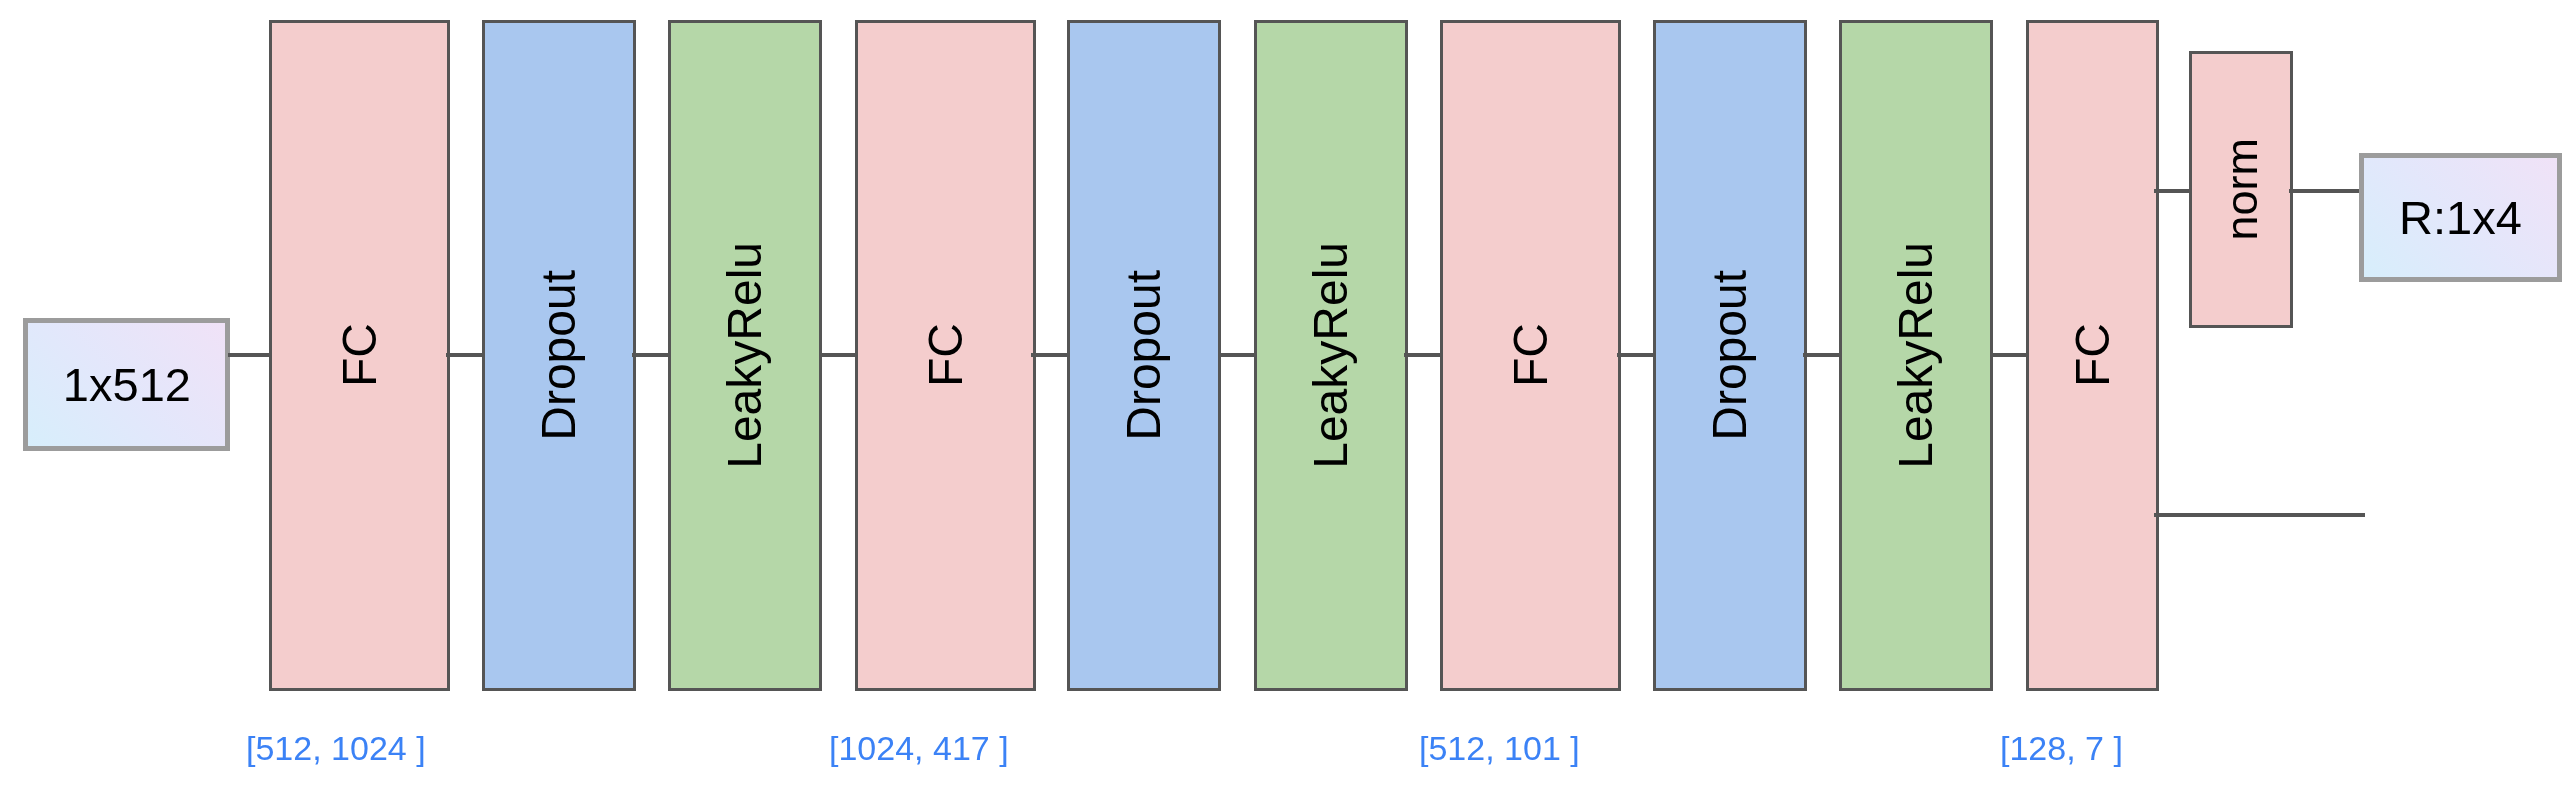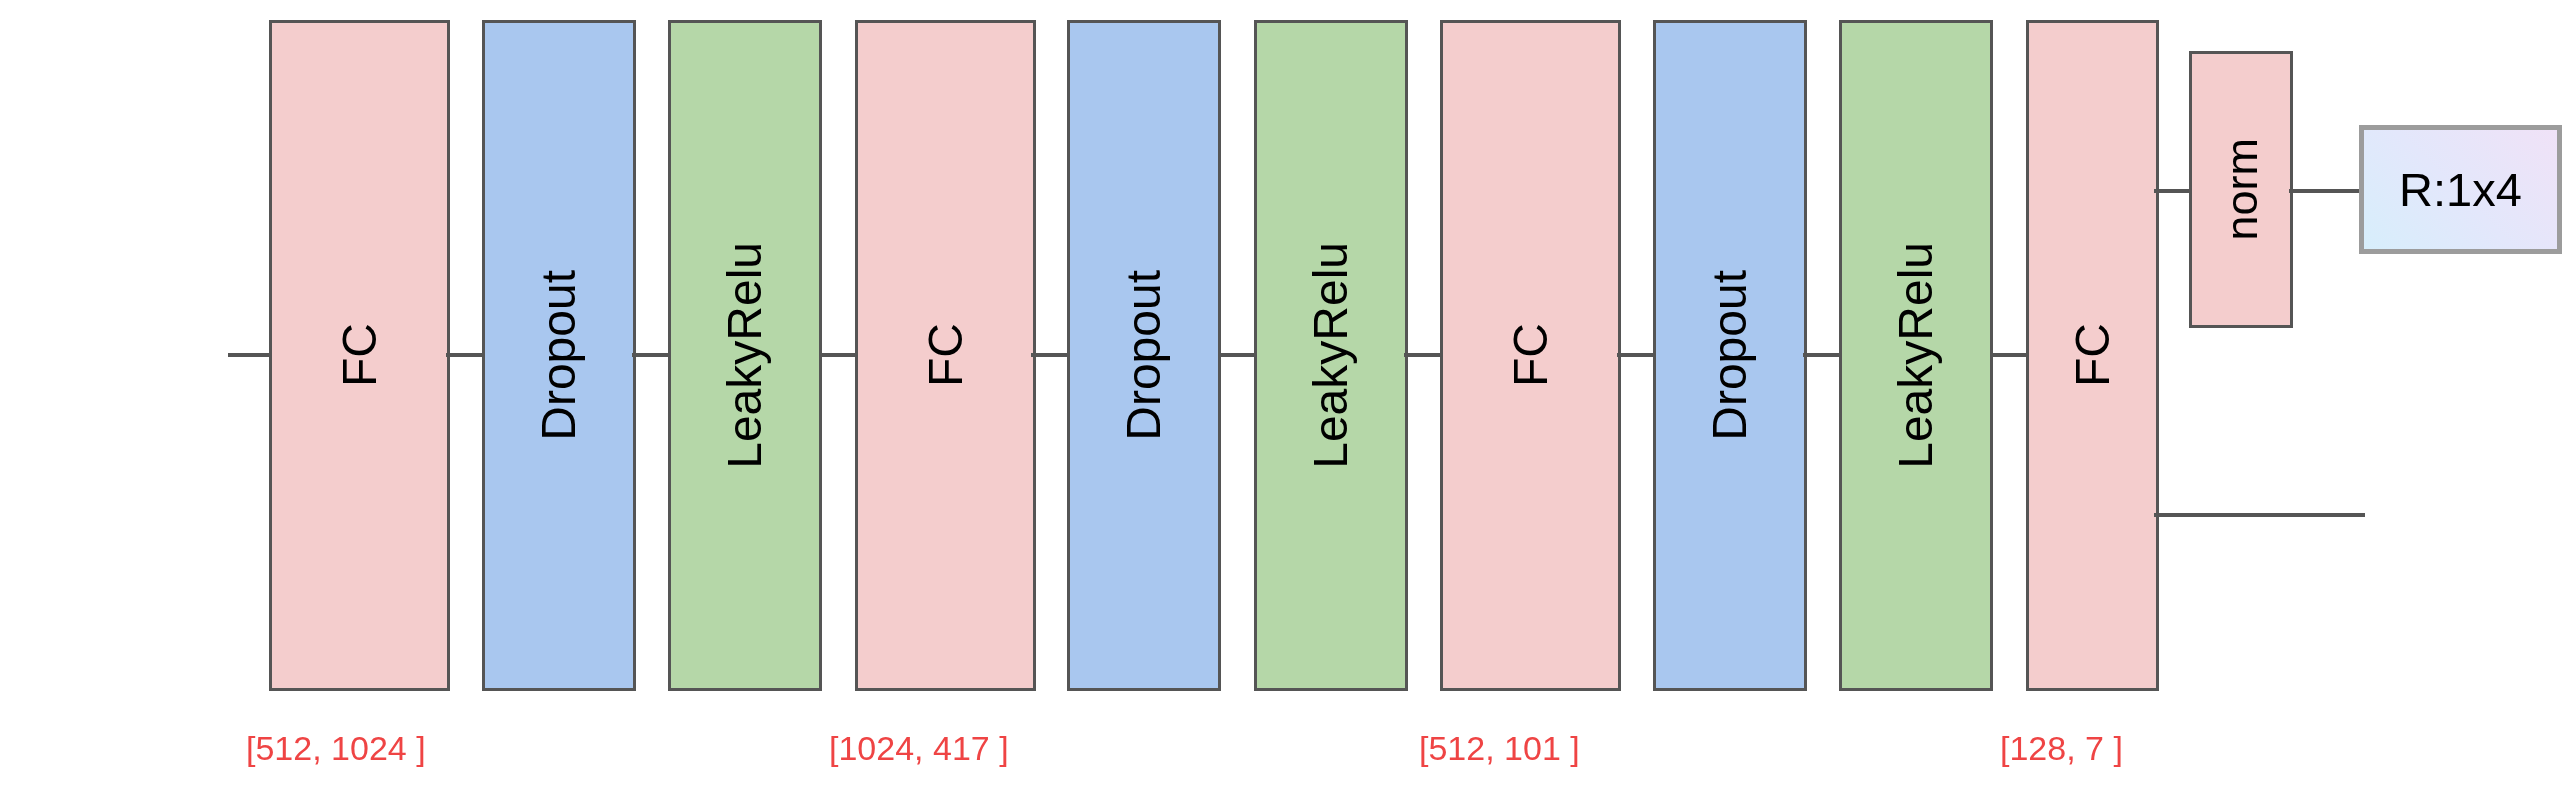--- a/index.html
+++ b/index.html
@@ -53,40 +53,44 @@
 
   
   .iobox {
     position: absolute;
     box-sizing: border-box;
     border: 5.5px solid #9c9c9c;
     background: linear-gradient(45deg, #d7eefb 0%, #e3e7fb 48%, #f0e2f7 100%);
     display: flex;
     align-items: center;
     justify-content: center;
+    margin-top: 28px;
   }
   .iobox-label {
     font-size: 47px;
     color: #000000;
     white-space: nowrap;
   }
 
   
   .dim-caption {
     position: absolute;
     font-size: 34px;
-    color: #ef4444;
+    color: #3b82f6;
     white-space: nowrap;
   }
 </style>
 </head>
 <body>
 
 <div id="canvas">
 
+  <div class="iobox" style="left:23.4px; top:290px; width:207px; height:133px;">
+    <span class="iobox-label">1x512</span>
+  </div>
 
   <div class="wire" style="left:228px; top:353px; width:43px;"></div>
 
   <div class="layer fc" style="left:269px; top:19.5px; width:181px; height:671px; background:#f4cdcd;">
     <span class="layer-label">FC</span>
   </div>
   <div class="wire" style="left:446px; top:353px; width:39px;"></div>
 
   <div class="layer dropout" style="left:482px; top:19.5px; width:154px; height:671px; background:#a9c7ef;">
     <span class="layer-label">Dropout</span>

